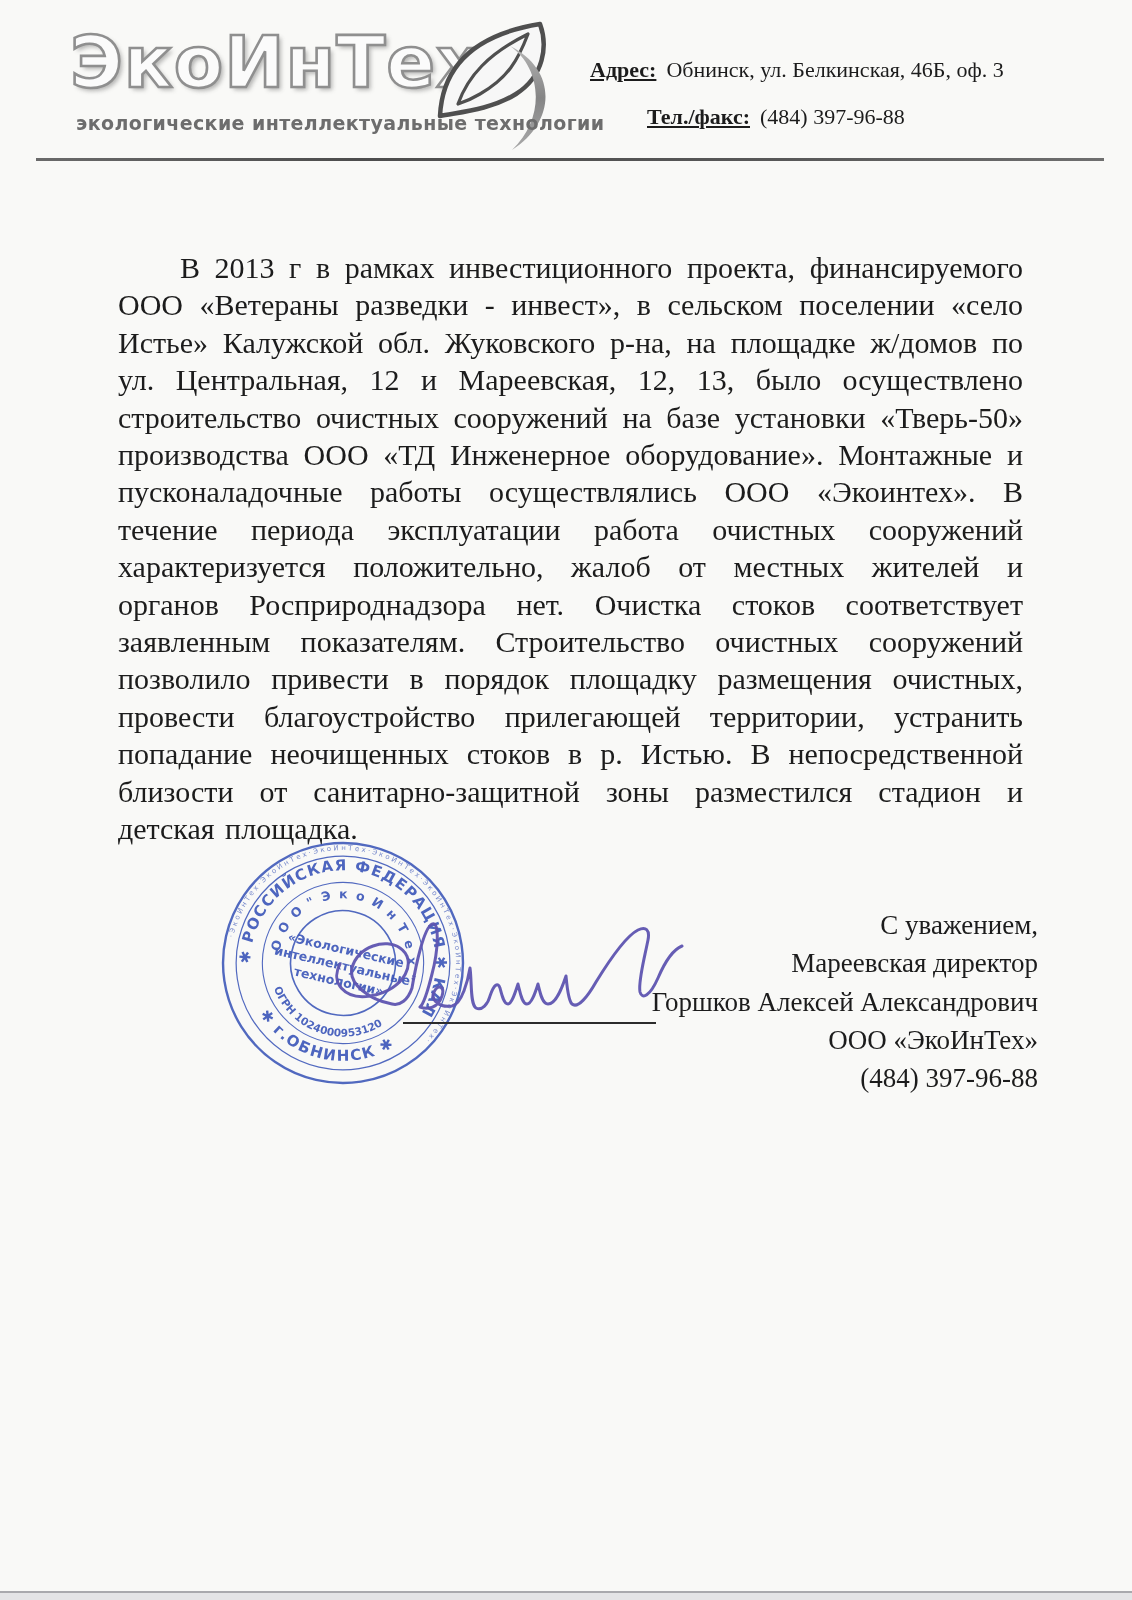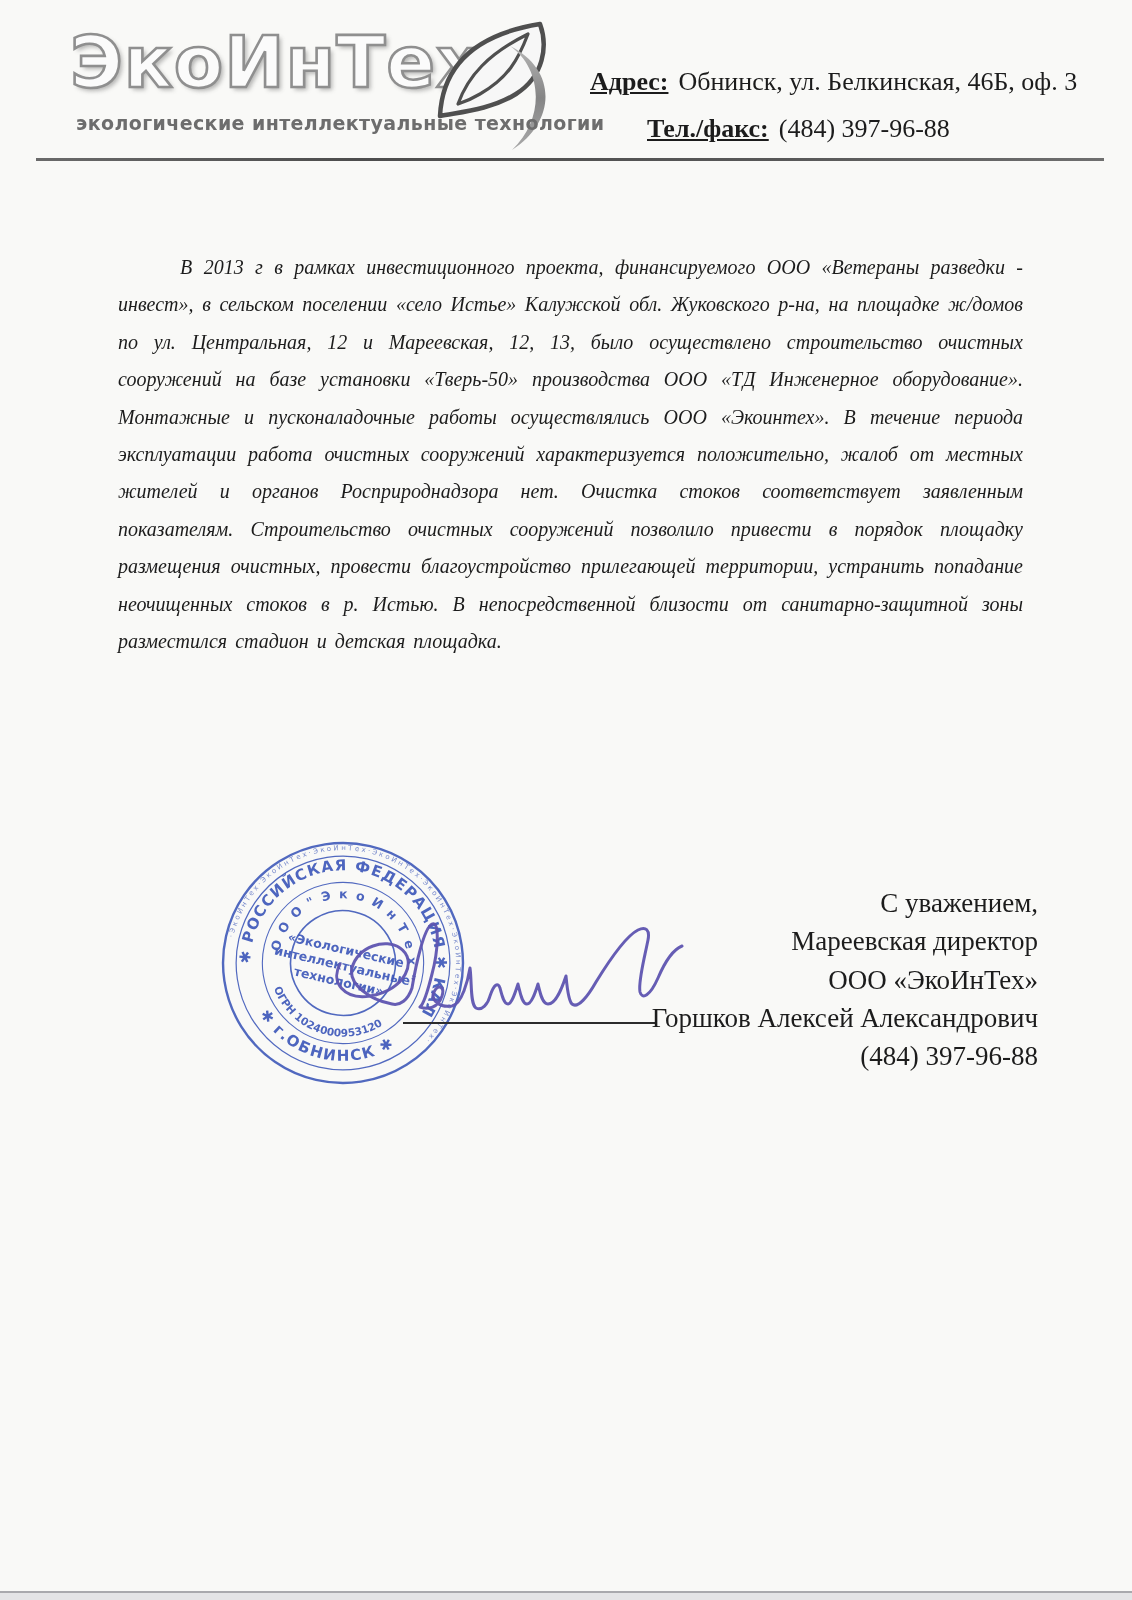--- a/index.html
+++ b/index.html
@@ -18,42 +18,41 @@
     text-shadow:3px 3px 4px rgba(70,70,70,.38);
   }
   .logo-tagline{
     position:absolute;left:76px;top:112px;width:460px;
     font-family:"DejaVu Sans",sans-serif;font-weight:bold;
     font-size:19px;color:#6d6d6d;letter-spacing:.4px;white-space:nowrap;
   }
   .leaf-wrap{position:absolute;left:426px;top:14px;}
   .swoosh-wrap{position:absolute;left:504px;top:46px;}
   .contacts{
-    position:absolute;left:590px;top:64px;width:450px;
-    font-size:26px;line-height:35px;white-space:nowrap;
+    position:absolute;left:590px;top:52px;width:450px;
+    font-size:22px;line-height:35px;white-space:nowrap;
   }
   .contact-line{display:block;}
   .contact-line.indent{padding-left:57px;margin-top:12px;}
   .contact-label{font-weight:bold;text-decoration:underline;margin-right:10px;}
   .header-rule{
     position:absolute;left:36px;top:158px;width:1068px;height:3px;
     background:linear-gradient(90deg,#6a6a6a,#4d4d4d 30%,#585858 70%,#6f6f6f);
   }
   
   .letter-body{
     position:absolute;left:118px;top:249px;width:905px;
-    font-size:20px;line-height:37.4px;
+    font-size:30px;line-height:37.4px;
     text-align:justify;text-align-last:left;
     word-spacing:3px;
-    font-style:italic;
   }
   .letter-body p{margin:0;text-indent:62px;}
   
   .sign-block{
-    position:absolute;right:94px;top:884px;
+    position:absolute;right:94px;top:906px;
     font-size:27px;line-height:38.3px;text-align:right;white-space:nowrap;
   }
   .stamp-wrap{position:absolute;left:219px;top:839px;width:248px;height:248px;transform:rotate(13deg);}
   .stamp-wrap svg text{font-family:"DejaVu Sans",sans-serif;}
   .sig-underline{position:absolute;left:403px;top:1022px;width:253px;height:2px;background:#2c2c2c;}
   .signature-wrap{position:absolute;left:320px;top:910px;width:380px;height:118px;}
   
   .scan-line{position:absolute;left:0;top:1591px;width:1132px;height:2px;background:#a9a9ad;}
   .scan-band{position:absolute;left:0;top:1593px;width:1132px;height:7px;background:#e4e4e6;}
 </style>
@@ -153,21 +152,21 @@
                C 292,46 306,26 318,20 C 326,16 330,20 328,30 C 324,50 318,72 320,82
                C 322,90 330,86 338,68 C 344,54 352,40 362,36" fill="none" stroke="#5e54b0" stroke-width="3" stroke-linecap="round" stroke-linejoin="round" opacity="0.95"></path>
     </svg>
   </div>
 
   <div class="sig-underline"></div>
 
   <div class="sign-block">
     <div>С уважением,</div>
     <div>Мареевская директор</div>
+    <div>Горшков Алексей Александрович</div>
     <div>ООО «ЭкоИнТех»</div>
-    <div>Горшков Алексей Александрович</div>
     <div>(484) 397-96-88</div>
   </div>
 
   <div class="scan-line"></div>
   <div class="scan-band"></div>
 
 </div>
 
 </body></html>

